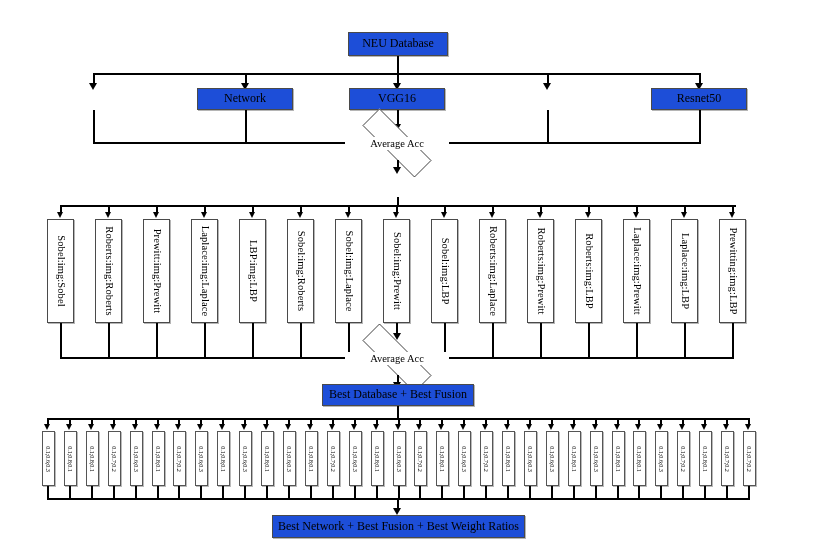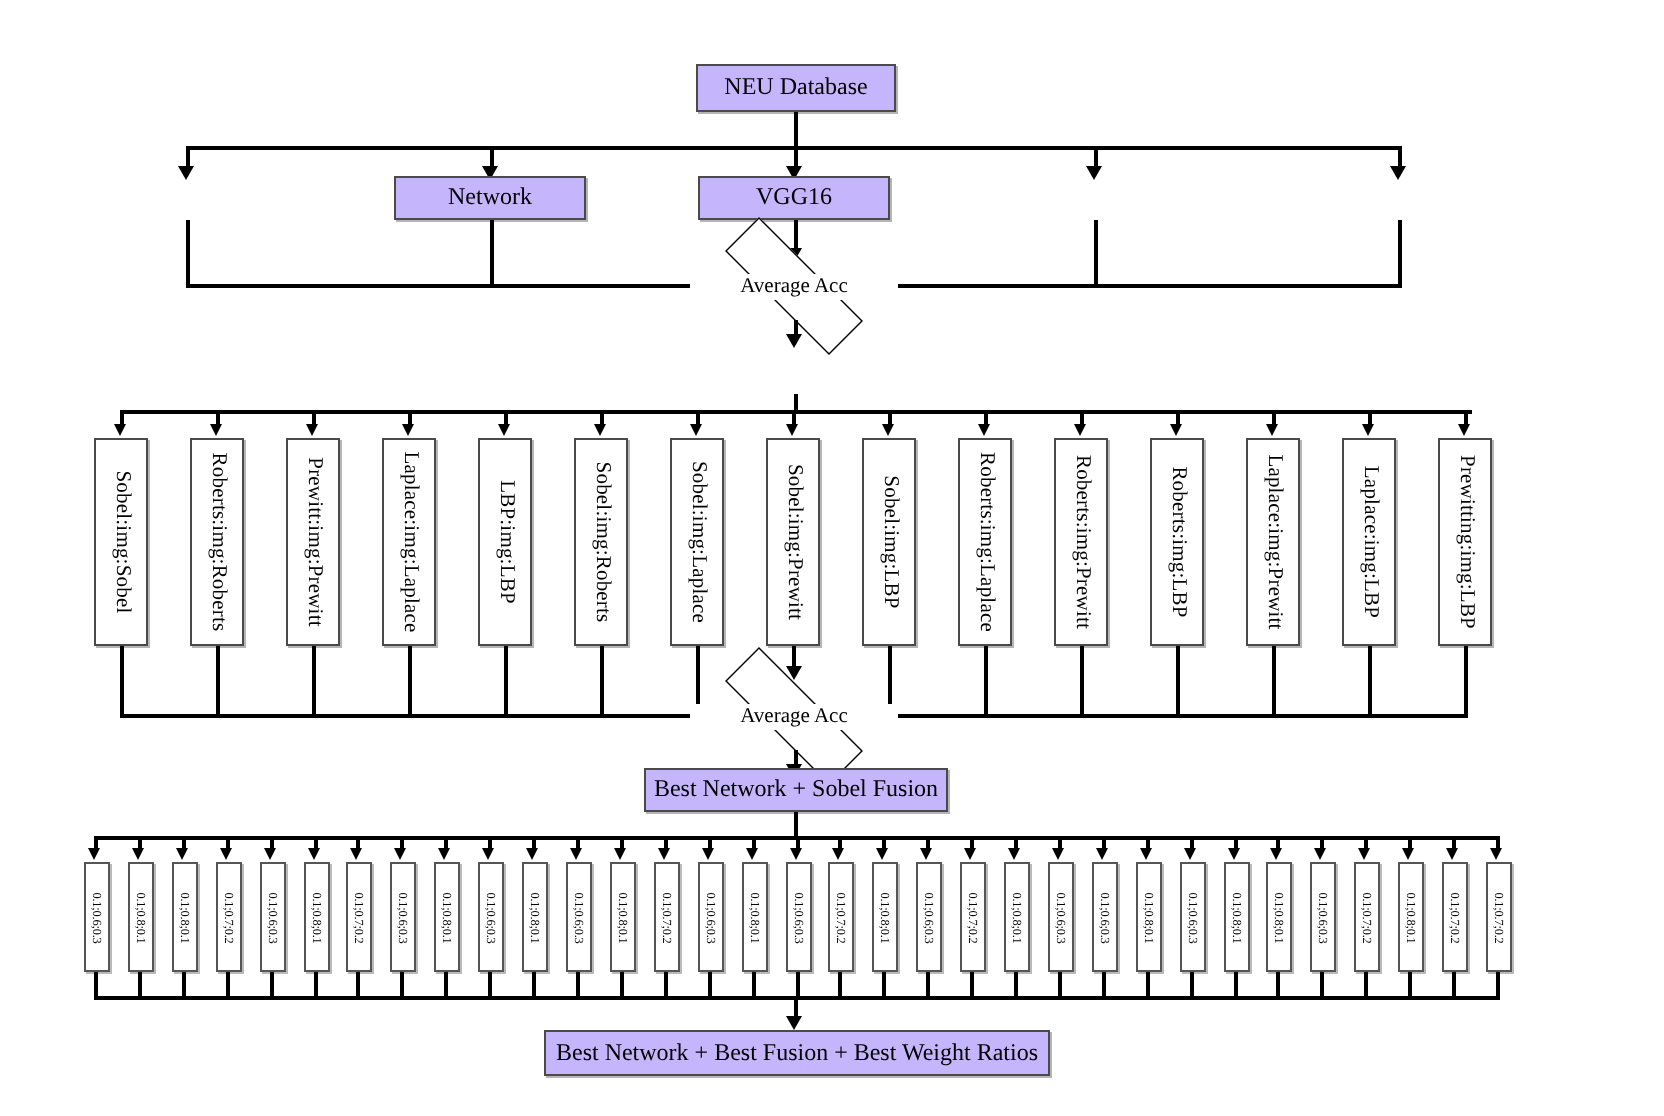--- a/index.html
+++ b/index.html
@@ -10,21 +10,21 @@
     color:#000;
     overflow:hidden;
   }
   #stage{position:relative;width:832px;height:558px;}
 
   
   .box{
     position:absolute;
     box-sizing:border-box;
     border:1px solid #4a4a4a;
-    background:#c4b5fd;
+    background:#1d4ed8;
     display:flex;
     align-items:center;
     justify-content:center;
     font-size:11.5px;
     line-height:1.1;
     white-space:nowrap;
     box-shadow:1px 1px 0 rgba(120,120,120,.55);
   }
   .box.lvl1{font-size:12px;}
 
@@ -141,20 +141,23 @@
   <div class="arrow-down" style="left:543px;top:83px;"></div>
   <div class="vline" style="left:699px;top:73px;height:11px;"></div>
   <div class="arrow-down" style="left:695px;top:83px;"></div>
 
   <div class="box lvl1" style="left:197px;top:88px;width:96px;height:22px;">
     <span>Network</span>
   </div>
   <div class="box lvl1" style="left:349px;top:88px;width:96px;height:22px;">
     <span>VGG16</span>
   </div>
+  <div class="box lvl1" style="left:651px;top:88px;width:96px;height:22px;">
+    <span>Resnet50</span>
+  </div>
 
   <div class="vline" style="left:93px;top:110px;height:34px;"></div>
   <div class="vline" style="left:245px;top:110px;height:34px;"></div>
   <div class="hline" style="left:93px;top:142px;width:257px;"></div>
   <div class="arrow-right" style="left:349px;top:138px;"></div>
 
   <div class="vline" style="left:397px;top:110px;height:16px;"></div>
   <div class="arrow-down" style="left:393px;top:124px;"></div>
 
   <div class="vline" style="left:547px;top:110px;height:34px;"></div>
@@ -289,21 +292,21 @@
 
   <div class="diamond" style="left:345px;top:341px;width:104px;height:34px;">
     <div class="dshape"></div>
     <div class="dlabel">Average Acc</div>
   </div>
 
   <div class="vline" style="left:397px;top:375px;height:9px;"></div>
   <div class="arrow-down" style="left:393px;top:382px;"></div>
 
   <div class="box lvl1" style="left:322px;top:384px;width:152px;height:22px;">
-    <span>Best Network + Sobel Fusion</span>
+    <span>Best Database + Best Fusion</span>
   </div>
 
   <div class="vline" style="left:397px;top:406px;height:13px;"></div>
   <div class="hline" style="left:48px;top:418px;width:701px;"></div>
 
   <div id="ratio-layer">
       <div class="vline" style="left:47.2px;top:418px;height:8px;"></div>
       <div class="arrow-down sm" style="left:44.4px;top:424px;"></div>
       <div class="rbox" style="left:41.5px;top:431px;width:13px;height:55px;">
         <span>0.1;0.6;0.3</span>

